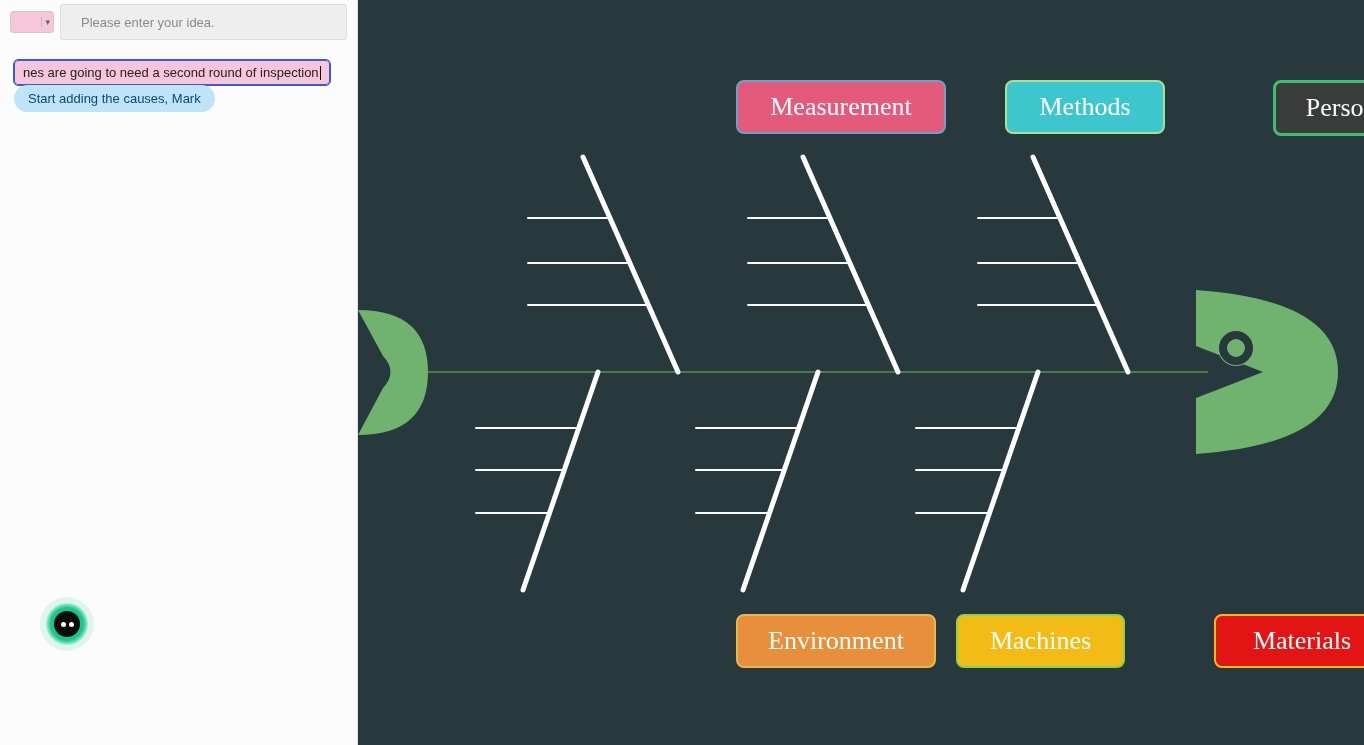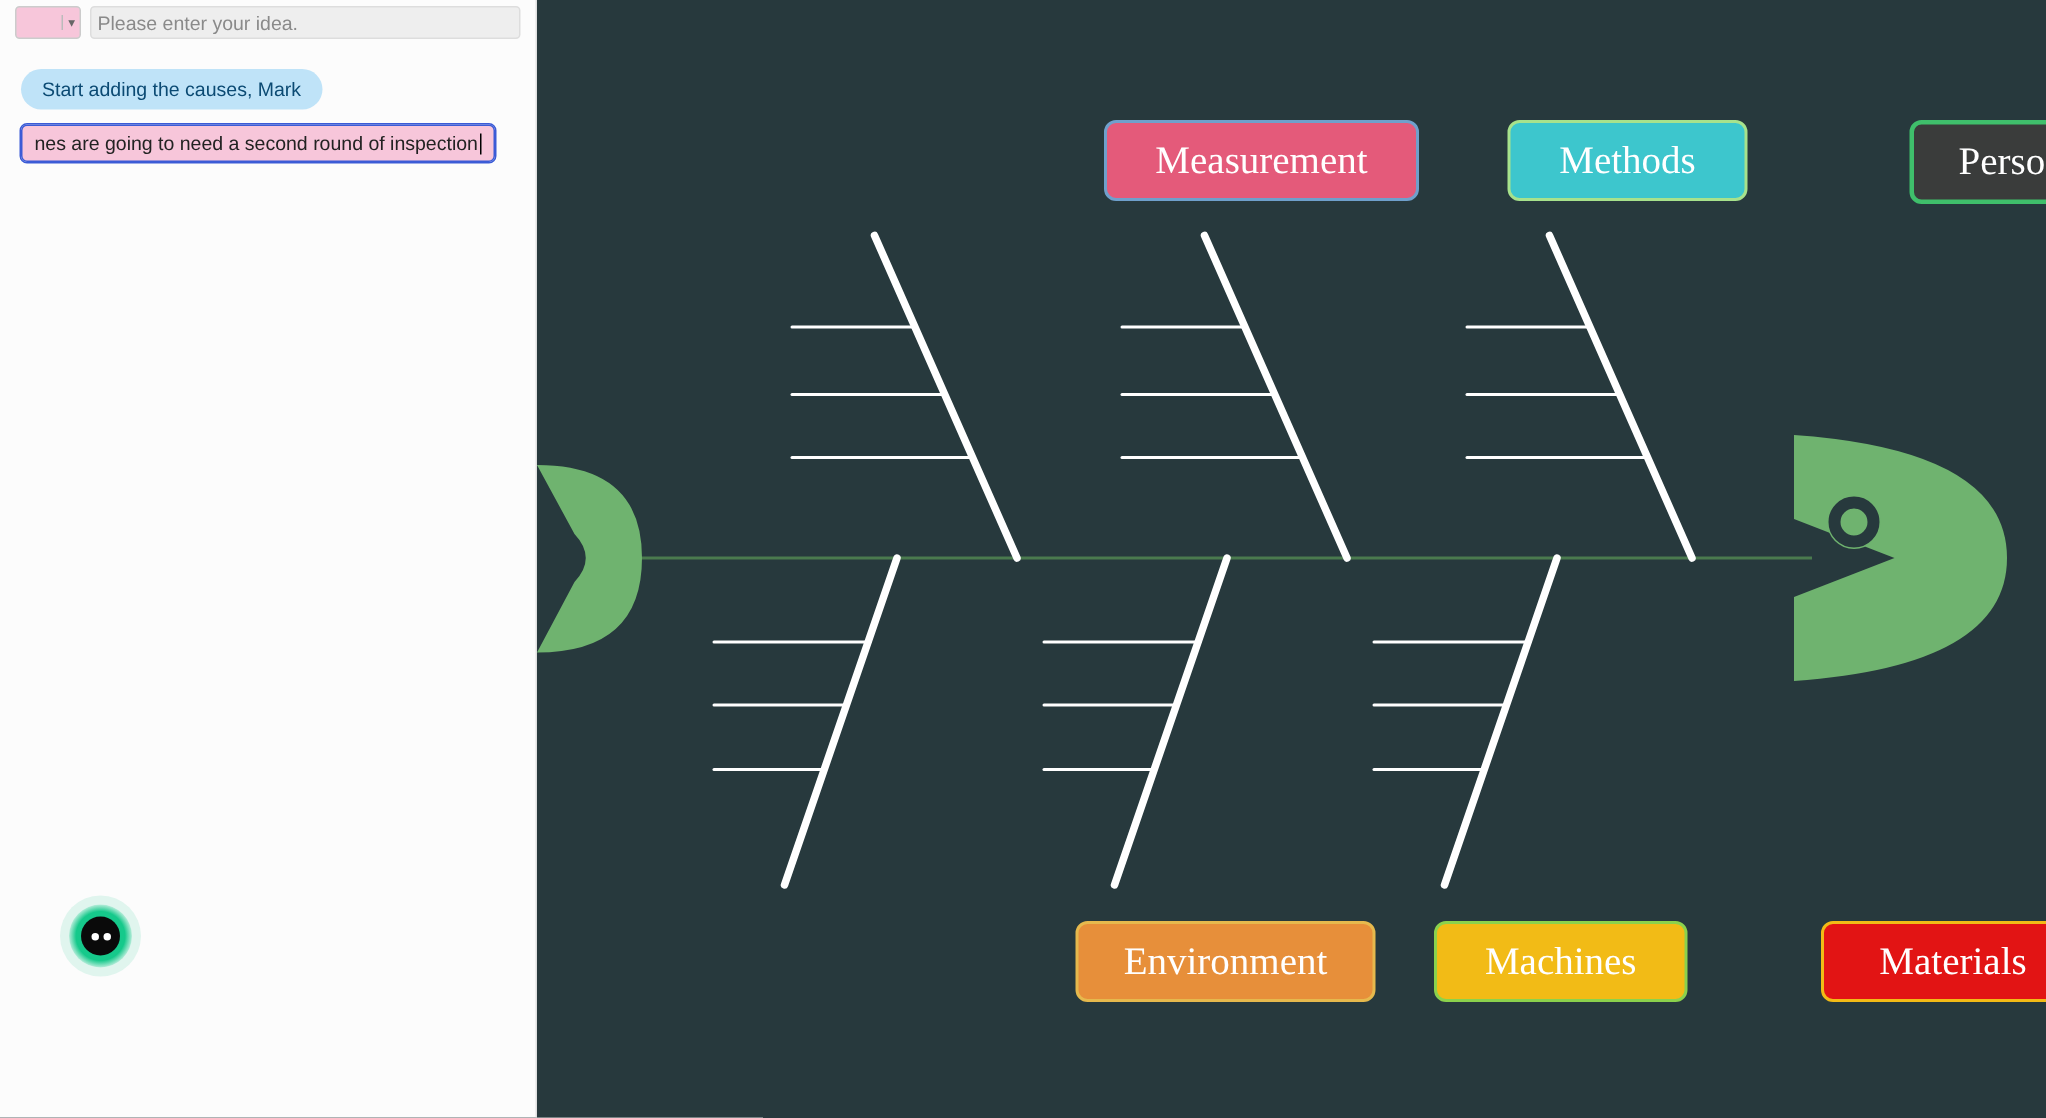--- a/index.html
+++ b/index.html
@@ -61,25 +61,25 @@
     cursor: pointer;
   }
   .color-swatch .caret {
     font-size: 9px;
     color: #666;
     border-left: 1px solid #bbb;
     padding-left: 3px;
   }
   .idea-input {
     flex: 1;
-    height: 22px;
+    height: 36px;
     border: 1px solid #ddd;
     border-radius: 3px;
     background: #eee;
-    padding: 0 4px;
+    padding: 0 20px;
     font-size: 13px;
     color: #333;
     outline: none;
   }
   .idea-input::placeholder { color: #8a8a8a; }
 
   .ideas-area {
     flex: 1;
     padding: 12px 14px;
     overflow-y: auto;
@@ -166,45 +166,45 @@
     border-radius: 8px;
     font-family: "Comic Sans MS", "Segoe Script", cursive;
     font-size: 26px;
     color: #fff;
     text-align: center;
     white-space: nowrap;
   }
   .cat-measurement { background:#e45a7a; border:2px solid #6fa0cc; left:378px; top:80px; width:210px; }
   .cat-methods     { background:#3dc6cd; border:2px solid #a7e28c; left:647px; top:80px; width:160px; }
   .cat-personnel   { background:#3a3c3b; border:3px solid #3fbf6b; left:915px; top:80px; width:168px; }
-  .cat-environment { background:#e78f3a; border:2px solid #e6b94d; left:359px; top:614px; width:200px; }
+  .cat-environment { background:#e78f3a; border:2px solid #e6b94d; left:378px; top:614px; width:200px; }
   .cat-machines    { background:#f2bb16; border:2px solid #8bd24c; left:598px; top:614px; width:169px; }
   .cat-materials   { background:#e21414; border:2px solid #f2bb16; left:856px; top:614px; width:176px; }
 </style>
 </head>
 <body>
 
 <div class="sidebar">
 
   <div class="input-row">
     <div class="color-swatch">
       <span class="caret">▾</span>
     </div>
     <input class="idea-input" type="text" placeholder="Please enter your idea." style="">
   </div>
 
   <div class="ideas-area">
     <div>
-      <span class="chip-blue">Start adding the causes, Mark</span>
-    </div>
-    <div>
       <span class="chip-editing">
         <span>nes are going to need a second round of inspection</span>
           <span class="cursor"></span>
       </span>
+    </div>
+    <div>
+      <span class="chip-blue">Start adding the causes, Mark</span>
     </div>
   </div>
 
   <div class="ai-fab">
     <div class="ai-fab-inner">
       <span class="eye"></span>
         <span class="eye"></span>
     </div>
   </div>
 </div>

